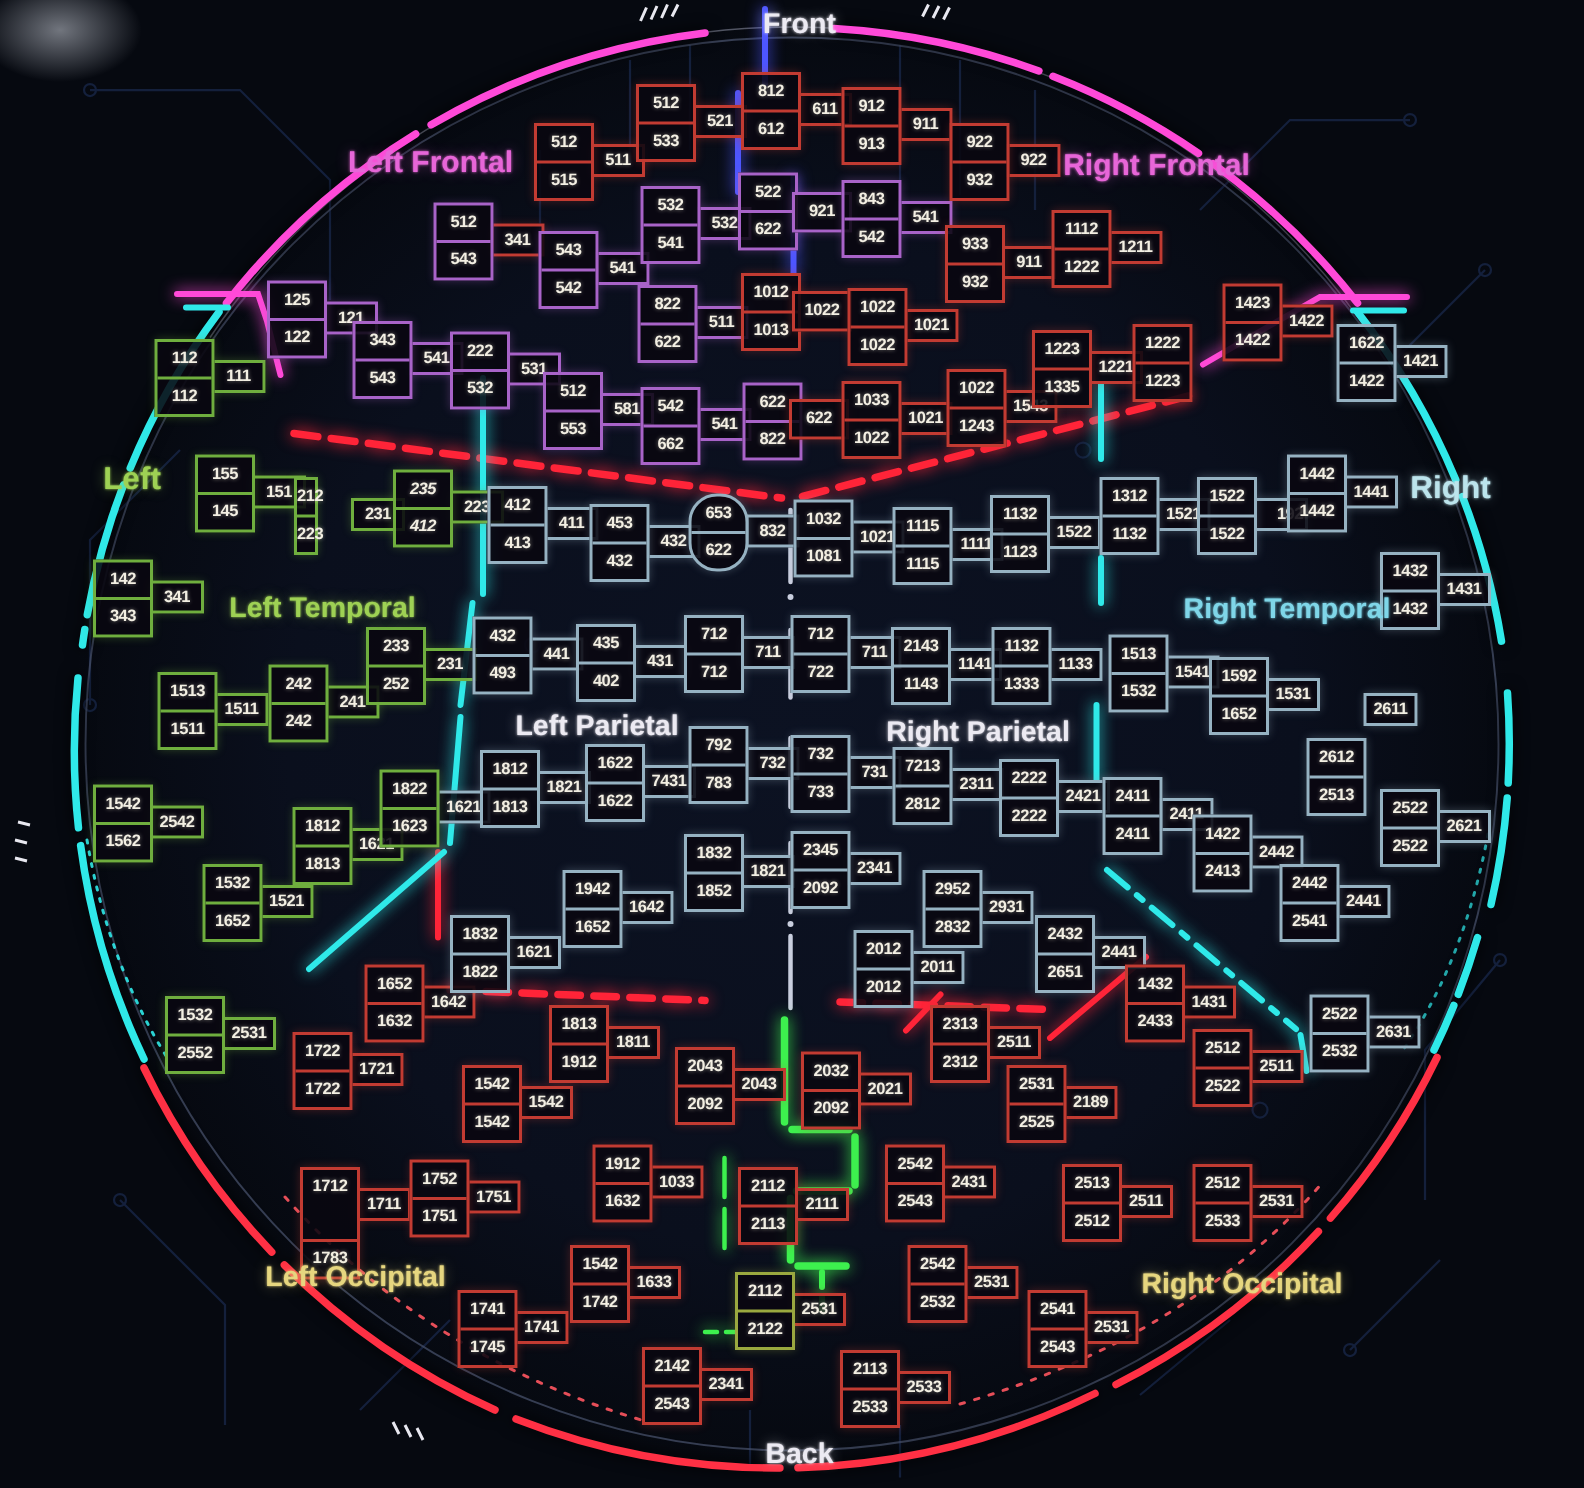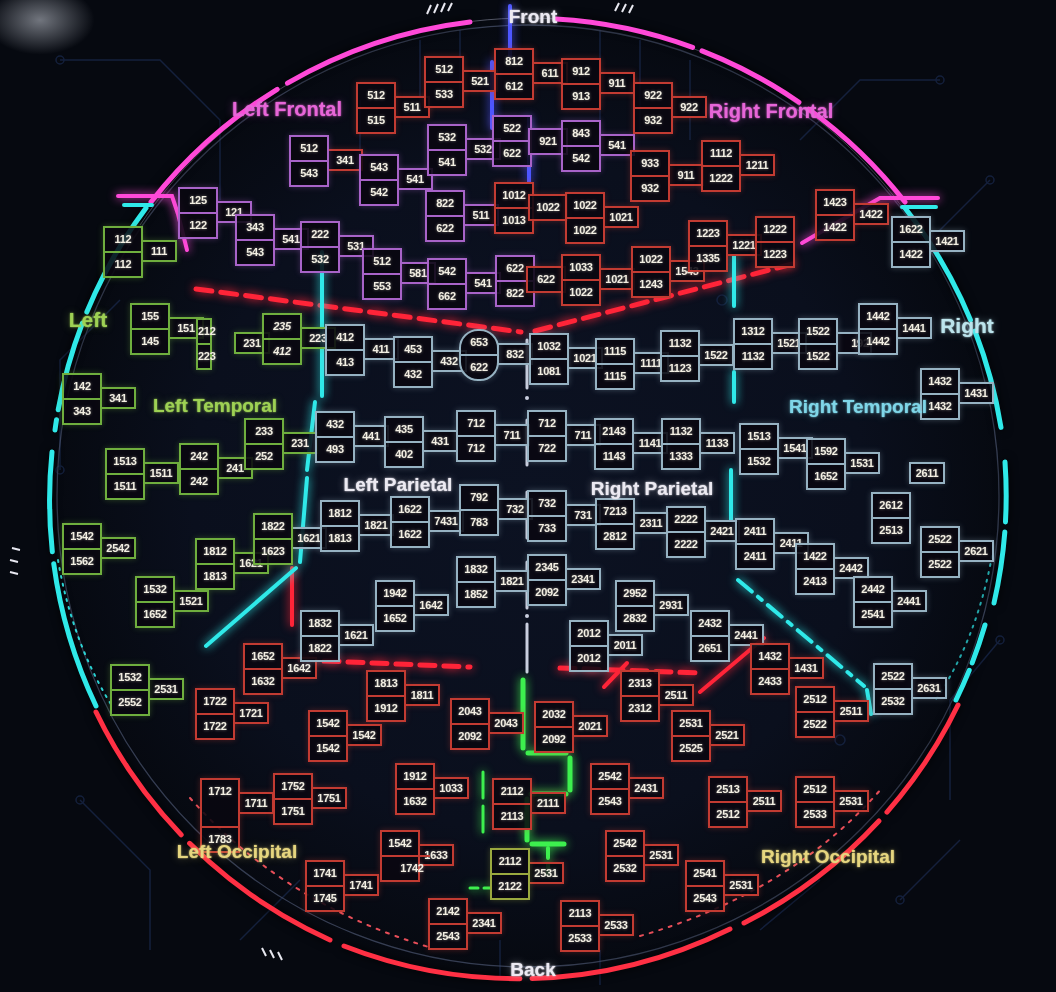--- a/index.html
+++ b/index.html
@@ -595,39 +595,39 @@
       <div class="tab" style="left: 346px; top: 724px; width: 36px; border-color: rgb(194, 59, 50); box-shadow: rgba(194, 59, 50, 0.333) 0px 0px 6px;">1542</div>
       <div class="pair" style="left: 620px; top: 670px; width: 40px; border-color: rgb(194, 59, 50); box-shadow: rgba(194, 59, 50, 0.333) 0px 0px 6px;">
         <div class="cell">2313</div>
         <div class="cell" style="border-top: 2px solid rgb(194, 59, 50);">2312</div>
       </div>
       <div class="tab" style="left: 658px; top: 684px; width: 36px; border-color: rgb(194, 59, 50); box-shadow: rgba(194, 59, 50, 0.333) 0px 0px 6px;">2511</div>
       <div class="pair" style="left: 671px; top: 710px; width: 40px; border-color: rgb(194, 59, 50); box-shadow: rgba(194, 59, 50, 0.333) 0px 0px 6px;">
         <div class="cell">2531</div>
         <div class="cell" style="border-top: 2px solid rgb(194, 59, 50);">2525</div>
       </div>
-      <div class="tab" style="left: 709px; top: 724px; width: 36px; border-color: rgb(194, 59, 50); box-shadow: rgba(194, 59, 50, 0.333) 0px 0px 6px;">2521</div>
+      <div class="tab" style="left: 709px; top: 724px; width: 36px; border-color: rgb(194, 59, 50); box-shadow: rgba(194, 59, 50, 0.333) 0px 0px 6px;">2189</div>
       <div class="pair" style="left: 200px; top: 778px; width: 40px; border-color: rgb(194, 59, 50); box-shadow: rgba(194, 59, 50, 0.333) 0px 0px 6px;">
         <div class="cell">1712</div>
         <div class="cell" style="border-top: 2px solid rgb(194, 59, 50); margin-top: 23px;">1783</div>
       </div>
       <div class="tab" style="left: 238px; top: 792px; width: 36px; border-color: rgb(194, 59, 50); box-shadow: rgba(194, 59, 50, 0.333) 0px 0px 6px;">1711</div>
       <div class="pair" style="left: 273px; top: 773px; width: 40px; border-color: rgb(194, 59, 50); box-shadow: rgba(194, 59, 50, 0.333) 0px 0px 6px;">
         <div class="cell">1752</div>
         <div class="cell" style="border-top: 2px solid rgb(194, 59, 50);">1751</div>
       </div>
       <div class="tab" style="left: 311px; top: 787px; width: 36px; border-color: rgb(194, 59, 50); box-shadow: rgba(194, 59, 50, 0.333) 0px 0px 6px;">1751</div>
       <div class="pair" style="left: 395px; top: 763px; width: 40px; border-color: rgb(194, 59, 50); box-shadow: rgba(194, 59, 50, 0.333) 0px 0px 6px;">
         <div class="cell">1912</div>
         <div class="cell" style="border-top: 2px solid rgb(194, 59, 50);">1632</div>
       </div>
       <div class="tab" style="left: 433px; top: 777px; width: 36px; border-color: rgb(194, 59, 50); box-shadow: rgba(194, 59, 50, 0.333) 0px 0px 6px;">1033</div>
       <div class="pair" style="left: 380px; top: 830px; width: 40px; border-color: rgb(194, 59, 50); box-shadow: rgba(194, 59, 50, 0.333) 0px 0px 6px;">
         <div class="cell">1542</div>
-        <div class="cell" style="border-top: 2px solid rgb(194, 59, 50); padding-left: 12px;">1742</div>
+        <div class="cell" style="border-top: 2px solid rgb(194, 59, 50);">1742</div>
       </div>
       <div class="tab" style="left: 418px; top: 844px; width: 36px; border-color: rgb(194, 59, 50); box-shadow: rgba(194, 59, 50, 0.333) 0px 0px 6px;">1633</div>
       <div class="pair" style="left: 305px; top: 860px; width: 40px; border-color: rgb(194, 59, 50); box-shadow: rgba(194, 59, 50, 0.333) 0px 0px 6px;">
         <div class="cell">1741</div>
         <div class="cell" style="border-top: 2px solid rgb(194, 59, 50);">1745</div>
       </div>
       <div class="tab" style="left: 343px; top: 874px; width: 36px; border-color: rgb(194, 59, 50); box-shadow: rgba(194, 59, 50, 0.333) 0px 0px 6px;">1741</div>
       <div class="pair" style="left: 428px; top: 898px; width: 40px; border-color: rgb(194, 59, 50); box-shadow: rgba(194, 59, 50, 0.333) 0px 0px 6px;">
         <div class="cell">2142</div>
         <div class="cell" style="border-top: 2px solid rgb(194, 59, 50);">2543</div>

